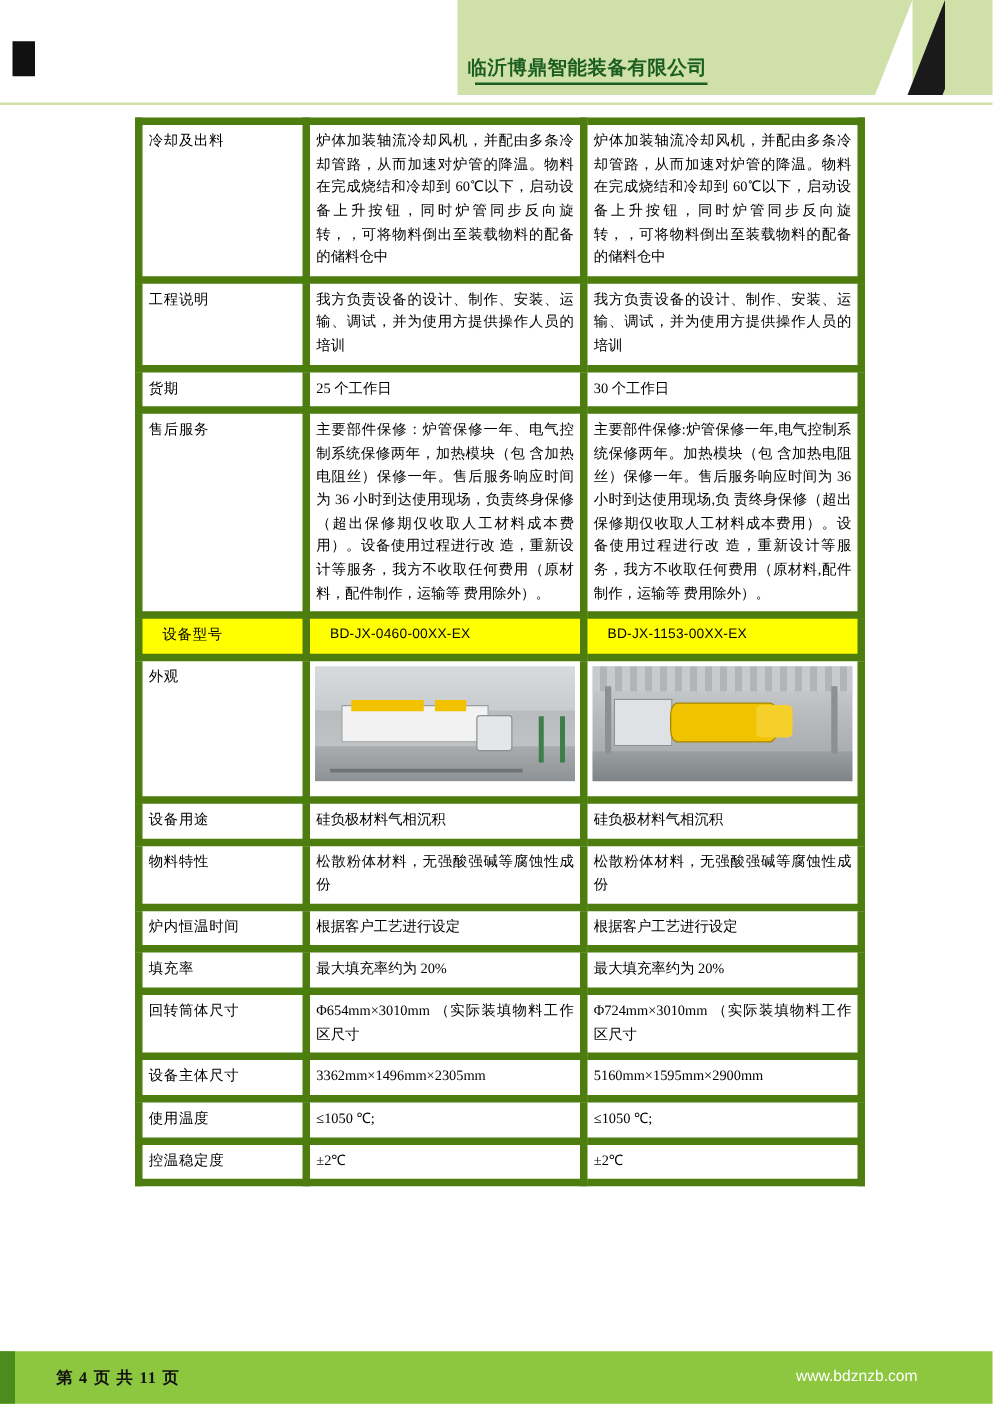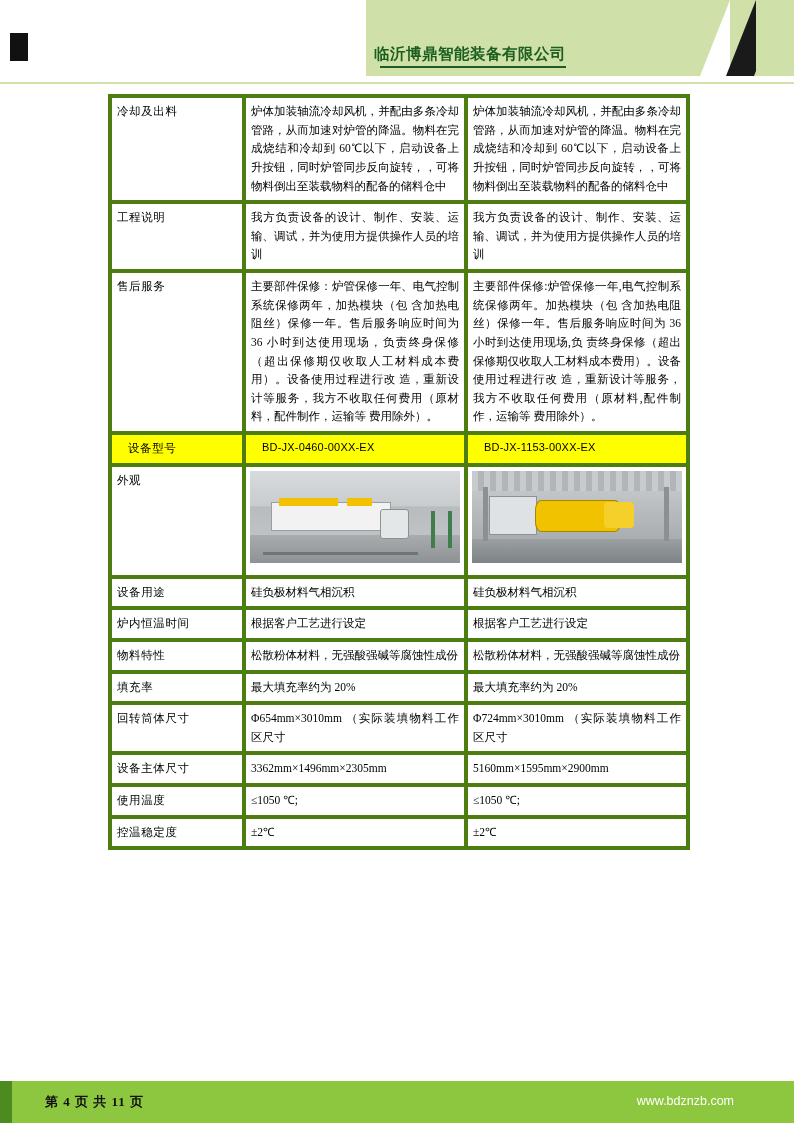--- a/index.html
+++ b/index.html
@@ -112,21 +112,21 @@
   
   .doc-table {
     position: absolute;
     left: 108px;
     top: 94px;
     width: 578px;
     border-collapse: collapse;
     table-layout: fixed;
   }
   .doc-table td {
-    border: 4px solid #4d7c0f;
+    border: 6px solid #4d7c0f;
     vertical-align: top;
     padding: 4px 5px 5px 5px;
     font-size: 11.5px;
     line-height: 1.62;
     color: #000000;
     font-family: "Liberation Serif", serif;
   }
   .col-label { width: 134px; }
   .col-a { width: 222px; }
   .col-b { width: 222px; }
@@ -303,20 +303,25 @@
   <tbody>
     <tr>
       <td class="label-cell">冷却及出料</td>
       <td class="body-cell">炉体加装轴流冷却风机，并配由多条冷却管路，从而加速对炉管的降温。物料在完成烧结和冷却到 60℃以下，启动设备上升按钮，同时炉管同步反向旋转，，可将物料倒出至装载物料的配备的储料仓中</td>
       <td class="body-cell">炉体加装轴流冷却风机，并配由多条冷却管路，从而加速对炉管的降温。物料在完成烧结和冷却到 60℃以下，启动设备上升按钮，同时炉管同步反向旋转，，可将物料倒出至装载物料的配备的储料仓中</td>
     </tr>
     <tr>
       <td class="label-cell">工程说明</td>
       <td class="body-cell">我方负责设备的设计、制作、安装、运输、调试，并为使用方提供操作人员的培训</td>
       <td class="body-cell">我方负责设备的设计、制作、安装、运输、调试，并为使用方提供操作人员的培训</td>
+    </tr>
+    <tr>
+      <td class="label-cell">货期</td>
+      <td class="body-cell">25 个工作日</td>
+      <td class="body-cell">30 个工作日</td>
     </tr>
     <tr>
       <td class="label-cell">售后服务</td>
       <td class="body-cell">主要部件保修：炉管保修一年、电气控制系统保修两年，加热模块（包 含加热电阻丝）保修一年。售后服务响应时间为 36 小时到达使用现场，负责终身保修（超出保修期仅收取人工材料成本费用）。设备使用过程进行改 造，重新设计等服务，我方不收取任何费用（原材料，配件制作，运输等 费用除外）。</td>
       <td class="body-cell">主要部件保修:炉管保修一年,电气控制系统保修两年。加热模块（包 含加热电阻丝）保修一年。售后服务响应时间为 36 小时到达使用现场,负 责终身保修（超出保修期仅收取人工材料成本费用）。设备使用过程进行改 造，重新设计等服务，我方不收取任何费用（原材料,配件制作，运输等 费用除外）。</td>
     </tr>
     <tr class="model-row">
       <td class="label-cell">设备型号</td>
       <td class="model-value">BD-JX-0460-00XX-EX</td>
       <td class="model-value">BD-JX-1153-00XX-EX</td>
@@ -346,28 +351,28 @@
           <div class="pillar2"></div>
         </div>
       </td>
     </tr>
     <tr>
       <td class="label-cell">设备用途</td>
       <td class="body-cell">硅负极材料气相沉积</td>
       <td class="body-cell">硅负极材料气相沉积</td>
     </tr>
     <tr>
+      <td class="label-cell">物料特性</td>
+      <td class="body-cell">松散粉体材料，无强酸强碱等腐蚀性成份</td>
+      <td class="body-cell">松散粉体材料，无强酸强碱等腐蚀性成份</td>
+    </tr>
+    <tr>
       <td class="label-cell">炉内恒温时间</td>
       <td class="body-cell">根据客户工艺进行设定</td>
       <td class="body-cell">根据客户工艺进行设定</td>
-    </tr>
-    <tr>
-      <td class="label-cell">物料特性</td>
-      <td class="body-cell">松散粉体材料，无强酸强碱等腐蚀性成份</td>
-      <td class="body-cell">松散粉体材料，无强酸强碱等腐蚀性成份</td>
     </tr>
     <tr>
       <td class="label-cell">填充率</td>
       <td class="body-cell">最大填充率约为 20%</td>
       <td class="body-cell">最大填充率约为 20%</td>
     </tr>
     <tr>
       <td class="label-cell">回转筒体尺寸</td>
       <td class="body-cell">Φ654mm×3010mm （实际装填物料工作区尺寸</td>
       <td class="body-cell">Φ724mm×3010mm （实际装填物料工作区尺寸</td>

